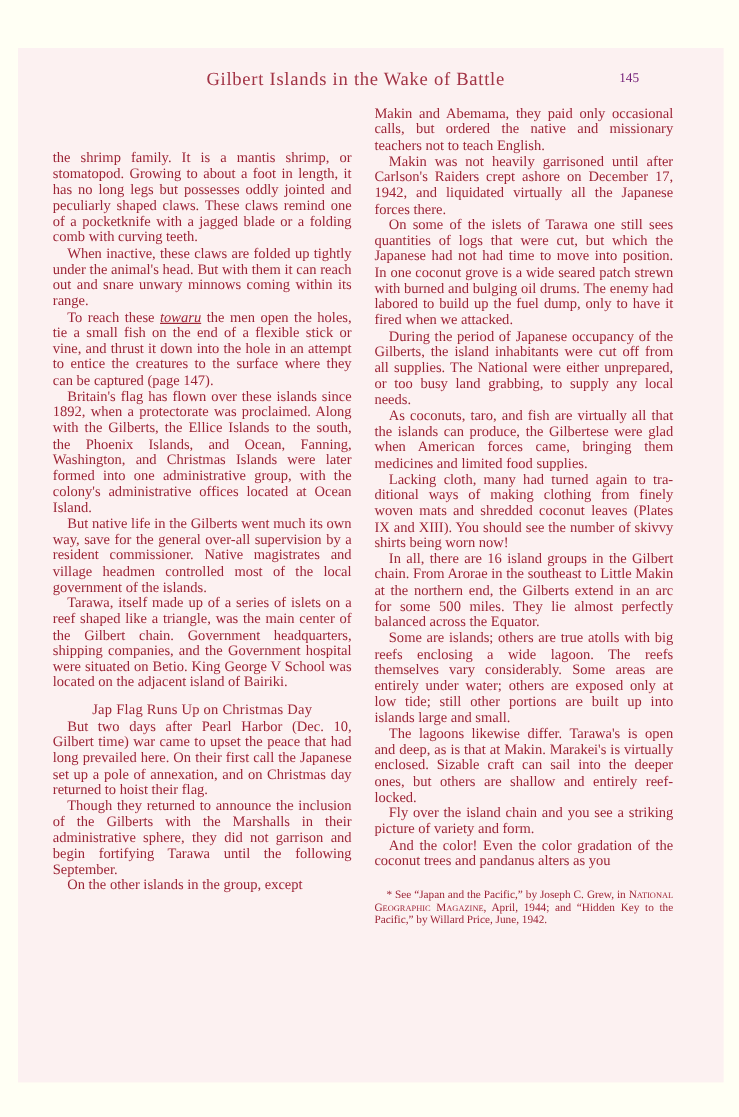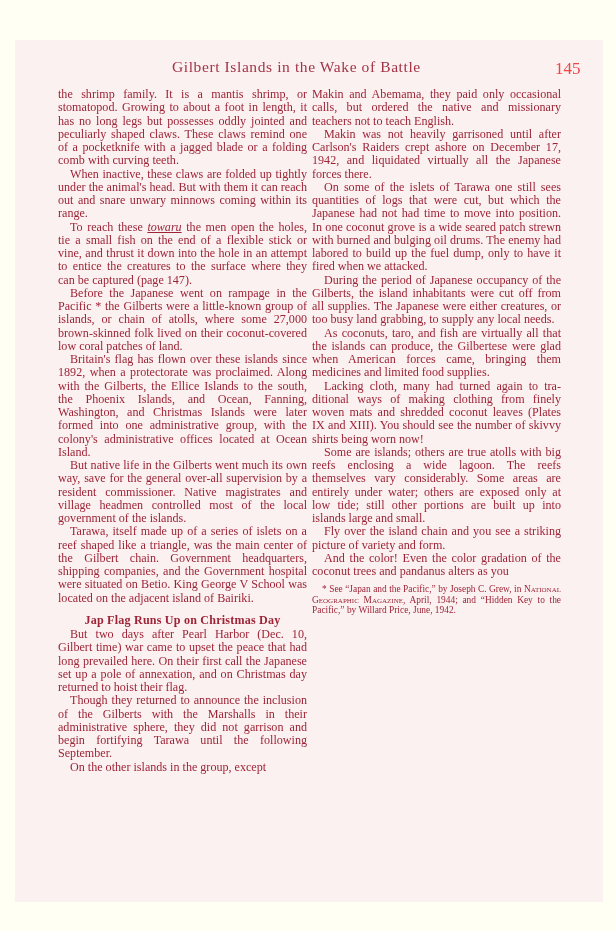--- a/index.html
+++ b/index.html
@@ -24,50 +24,50 @@
     }
     .running-title {
       position: absolute;
       left: 172px; top: 0;
       font-size: 15.5px;
       letter-spacing: 0.6px;
       color: #a23446;
     }
     .page-number {
       position: absolute;
-      left: 555px; top: 1px;
-      font-size: 17px;
-      color: #ef4444;
+      left: 516px; top: 1px;
+      font-size: 11px;
+      color: #701a75;
     }
     .col {
       position: absolute;
       top: 88px;
       width: 249px;
       font-size: 12.1px;
       line-height: 13.25px;
       text-align: justify;
       hyphens: manual;
     }
-    .col.left { left: 58px; }
+    .col.left { left: 44px; margin-top: 37px; }
     .col.right { left: 312px; font-family: Liberation Serif, serif; }
     .col p {
       margin: 0;
       text-indent: 12px;
     }
     .col p.first { text-indent: 0; }
     .subhead {
-      font-weight: bold;
+      font-weight: normal;
       text-align: center;
       margin: 9px 0 1px 0;
       font-size: 12.1px;
       letter-spacing: 0.2px;
     }
     em { font-style: italic; text-decoration: underline; }
     .footnote {
-      margin-top: 6px;
+      margin-top: 17px;
       font-size: 9.4px;
       line-height: 10.5px;
       text-align: justify;
       text-indent: 10px;
     }
     .smallcaps { font-variant: small-caps; }
   </style>
 </head>
 <body>
 
@@ -75,34 +75,35 @@
 
 <div class="header">
   <span class="running-title">Gilbert Islands in the Wake of Battle</span>
   <span class="page-number">145</span>
 </div>
 
 <div class="col left">
   <p class="first">the shrimp family. It is a mantis shrimp, or stomatopod. Growing to about a foot in length, it has no long legs but possesses oddly jointed and peculiarly shaped claws. These claws remind one of a pocketknife with a jagged blade or a folding comb with curving teeth.</p>
   <p>When inactive, these claws are folded up tightly under the animal's head. But with them it can reach out and snare unwary min­nows coming within its range.</p>
   <p><span>To reach these </span><em>towaru</em><span> the men open the holes, tie a small fish on the end of a flexible stick or vine, and thrust it down into the hole in an attempt to entice the creatures to the surface where they can be captured (page 147).</span></p>
-  <p>Before the Japanese went on rampage in the Pacific * the Gilberts were a little-known group of islands, or chain of atolls, where some 27,000 brown-skinned folk lived on their coco­nut-covered low coral patches of land.</p>
   <p>Britain's flag has flown over these islands since 1892, when a protectorate was pro­claimed. Along with the Gilberts, the Ellice Islands to the south, the Phoenix Islands, and Ocean, Fanning, Washington, and Christmas Islands were later formed into one administra­tive group, with the colony's administrative offices located at Ocean Island.</p>
   <p>But native life in the Gilberts went much its own way, save for the general over-all sup­ervision by a resident commissioner. Native magistrates and village headmen controlled most of the local government of the islands.</p>
   <p>Tarawa, itself made up of a series of islets on a reef shaped like a triangle, was the main center of the Gilbert chain. Government headquarters, shipping companies, and the Government hospital were situated on Betio. King George V School was located on the adjacent island of Bairiki.</p>
   <div class="subhead">Jap Flag Runs Up on Christmas Day</div>
   <p>But two days after Pearl Harbor (Dec. 10, Gilbert time) war came to upset the peace that had long prevailed here. On their first call the Japanese set up a pole of annexation, and on Christmas day returned to hoist their flag.</p>
   <p>Though they returned to announce the in­clusion of the Gilberts with the Marshalls in their administrative sphere, they did not garri­son and begin fortifying Tarawa until the fol­lowing September.</p>
   <p>On the other islands in the group, except</p>
 </div>
 
 <div class="col right">
   <p class="first">Makin and Abemama, they paid only occa­sional calls, but ordered the native and mis­sionary teachers not to teach English.</p>
   <p>Makin was not heavily garrisoned until after Carlson's Raiders crept ashore on December 17, 1942, and liquidated virtually all the Japa­nese forces there.</p>
   <p>On some of the islets of Tarawa one still sees quantities of logs that were cut, but which the Japanese had not had time to move into position. In one coconut grove is a wide seared patch strewn with burned and bulging oil drums. The enemy had labored to build up the fuel dump, only to have it fired when we attacked.</p>
-  <p>During the period of Japanese occupancy of the Gilberts, the island inhabitants were cut off from all supplies. The Japanese were either creatures, or too busy land grabbing, to supply any local needs.</p>
+  <p>During the period of Japanese occupancy of the Gilberts, the island inhabitants were cut off from all supplies. The National were either unprepared, or too busy land grabbing, to supply any local needs.</p>
   <p>As coconuts, taro, and fish are virtually all that the islands can produce, the Gilbertese were glad when American forces came, bring­ing them medicines and limited food supplies.</p>
   <p>Lacking cloth, many had turned again to tra­ditional ways of making clothing from finely woven mats and shredded coconut leaves (Plates IX and XIII). You should see the number of skivvy shirts being worn now!</p>
+  <p>In all, there are 16 island groups in the Gilbert chain. From Arorae in the southeast to Little Makin at the northern end, the Gil­berts extend in an arc for some 500 miles. They lie almost perfectly balanced across the Equator.</p>
   <p>Some are islands; others are true atolls with big reefs enclosing a wide lagoon. The reefs themselves vary considerably. Some areas are entirely under water; others are exposed only at low tide; still other portions are built up into islands large and small.</p>
+  <p>The lagoons likewise differ. Tarawa's is open and deep, as is that at Makin. Marakei's is virtually enclosed. Sizable craft can sail into the deeper ones, but others are shallow and entirely reef-locked.</p>
   <p>Fly over the island chain and you see a striking picture of variety and form.</p>
   <p>And the color! Even the color gradation of the coconut trees and pandanus alters as you</p>
   <div class="footnote"><span>* See “Japan and the Pacific,” by Joseph C. Grew, in </span><span class="smallcaps">National Geographic Magazine</span><span>, April, 1944; and “Hidden Key to the Pacific,” by Willard Price, June, 1942.</span></div>
 </div>
 
 </body></html>

